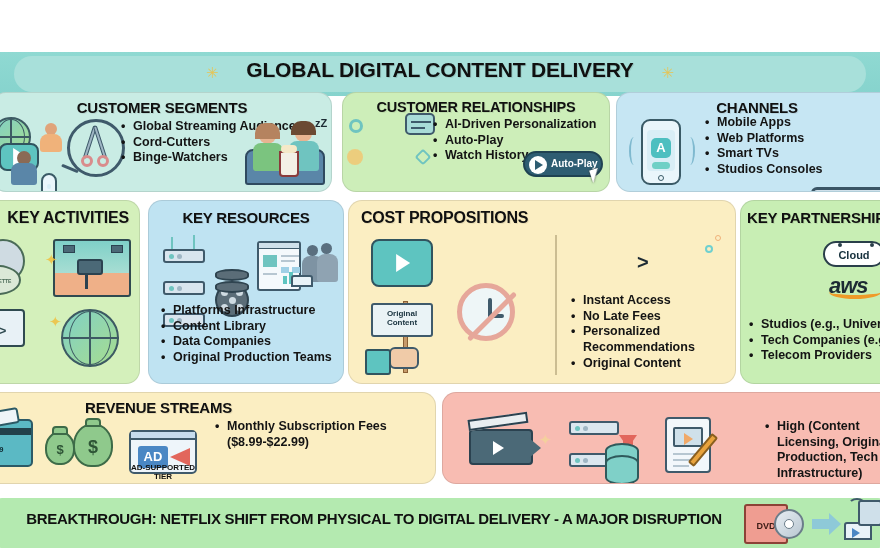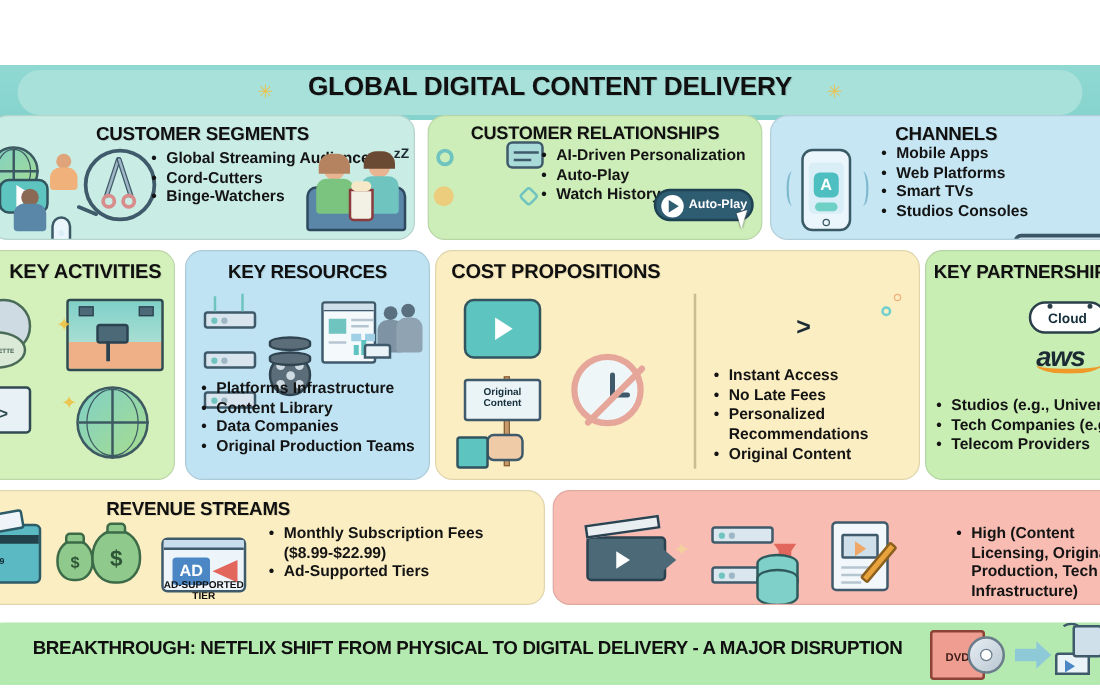--- a/index.html
+++ b/index.html
@@ -446,21 +446,20 @@
       <div class="ad-badge">AD</div>
       <div class="megaphone"></div>
     </div>
     <div class="ad-label" style="left:156px; top:70px; width:80px;">
       <div>AD-SUPPORTED</div>
       <div>TIER</div>
     </div>
 
     <ul class="bullets" style="left:248px; top:26px; font-size:12.5px; width:200px;">
       <li class="wrap">Monthly Subscription Fees ($8.99-$22.99)</li>
-      <li>Ad-Supported Tiers</li>
     </ul>
   </div>
 
   <div class="panel bg-pink" id="p-cost">
 
     <div class="clapper" style="left:26px; top:36px; width:64px; height:36px;">
       <div class="top"></div>
       <div class="cam-lens"></div>
       <div style="position:absolute;left:22px;top:10px;border-left:11px solid #fff;border-top:7px solid transparent;border-bottom:7px solid transparent;"></div>
     </div>

